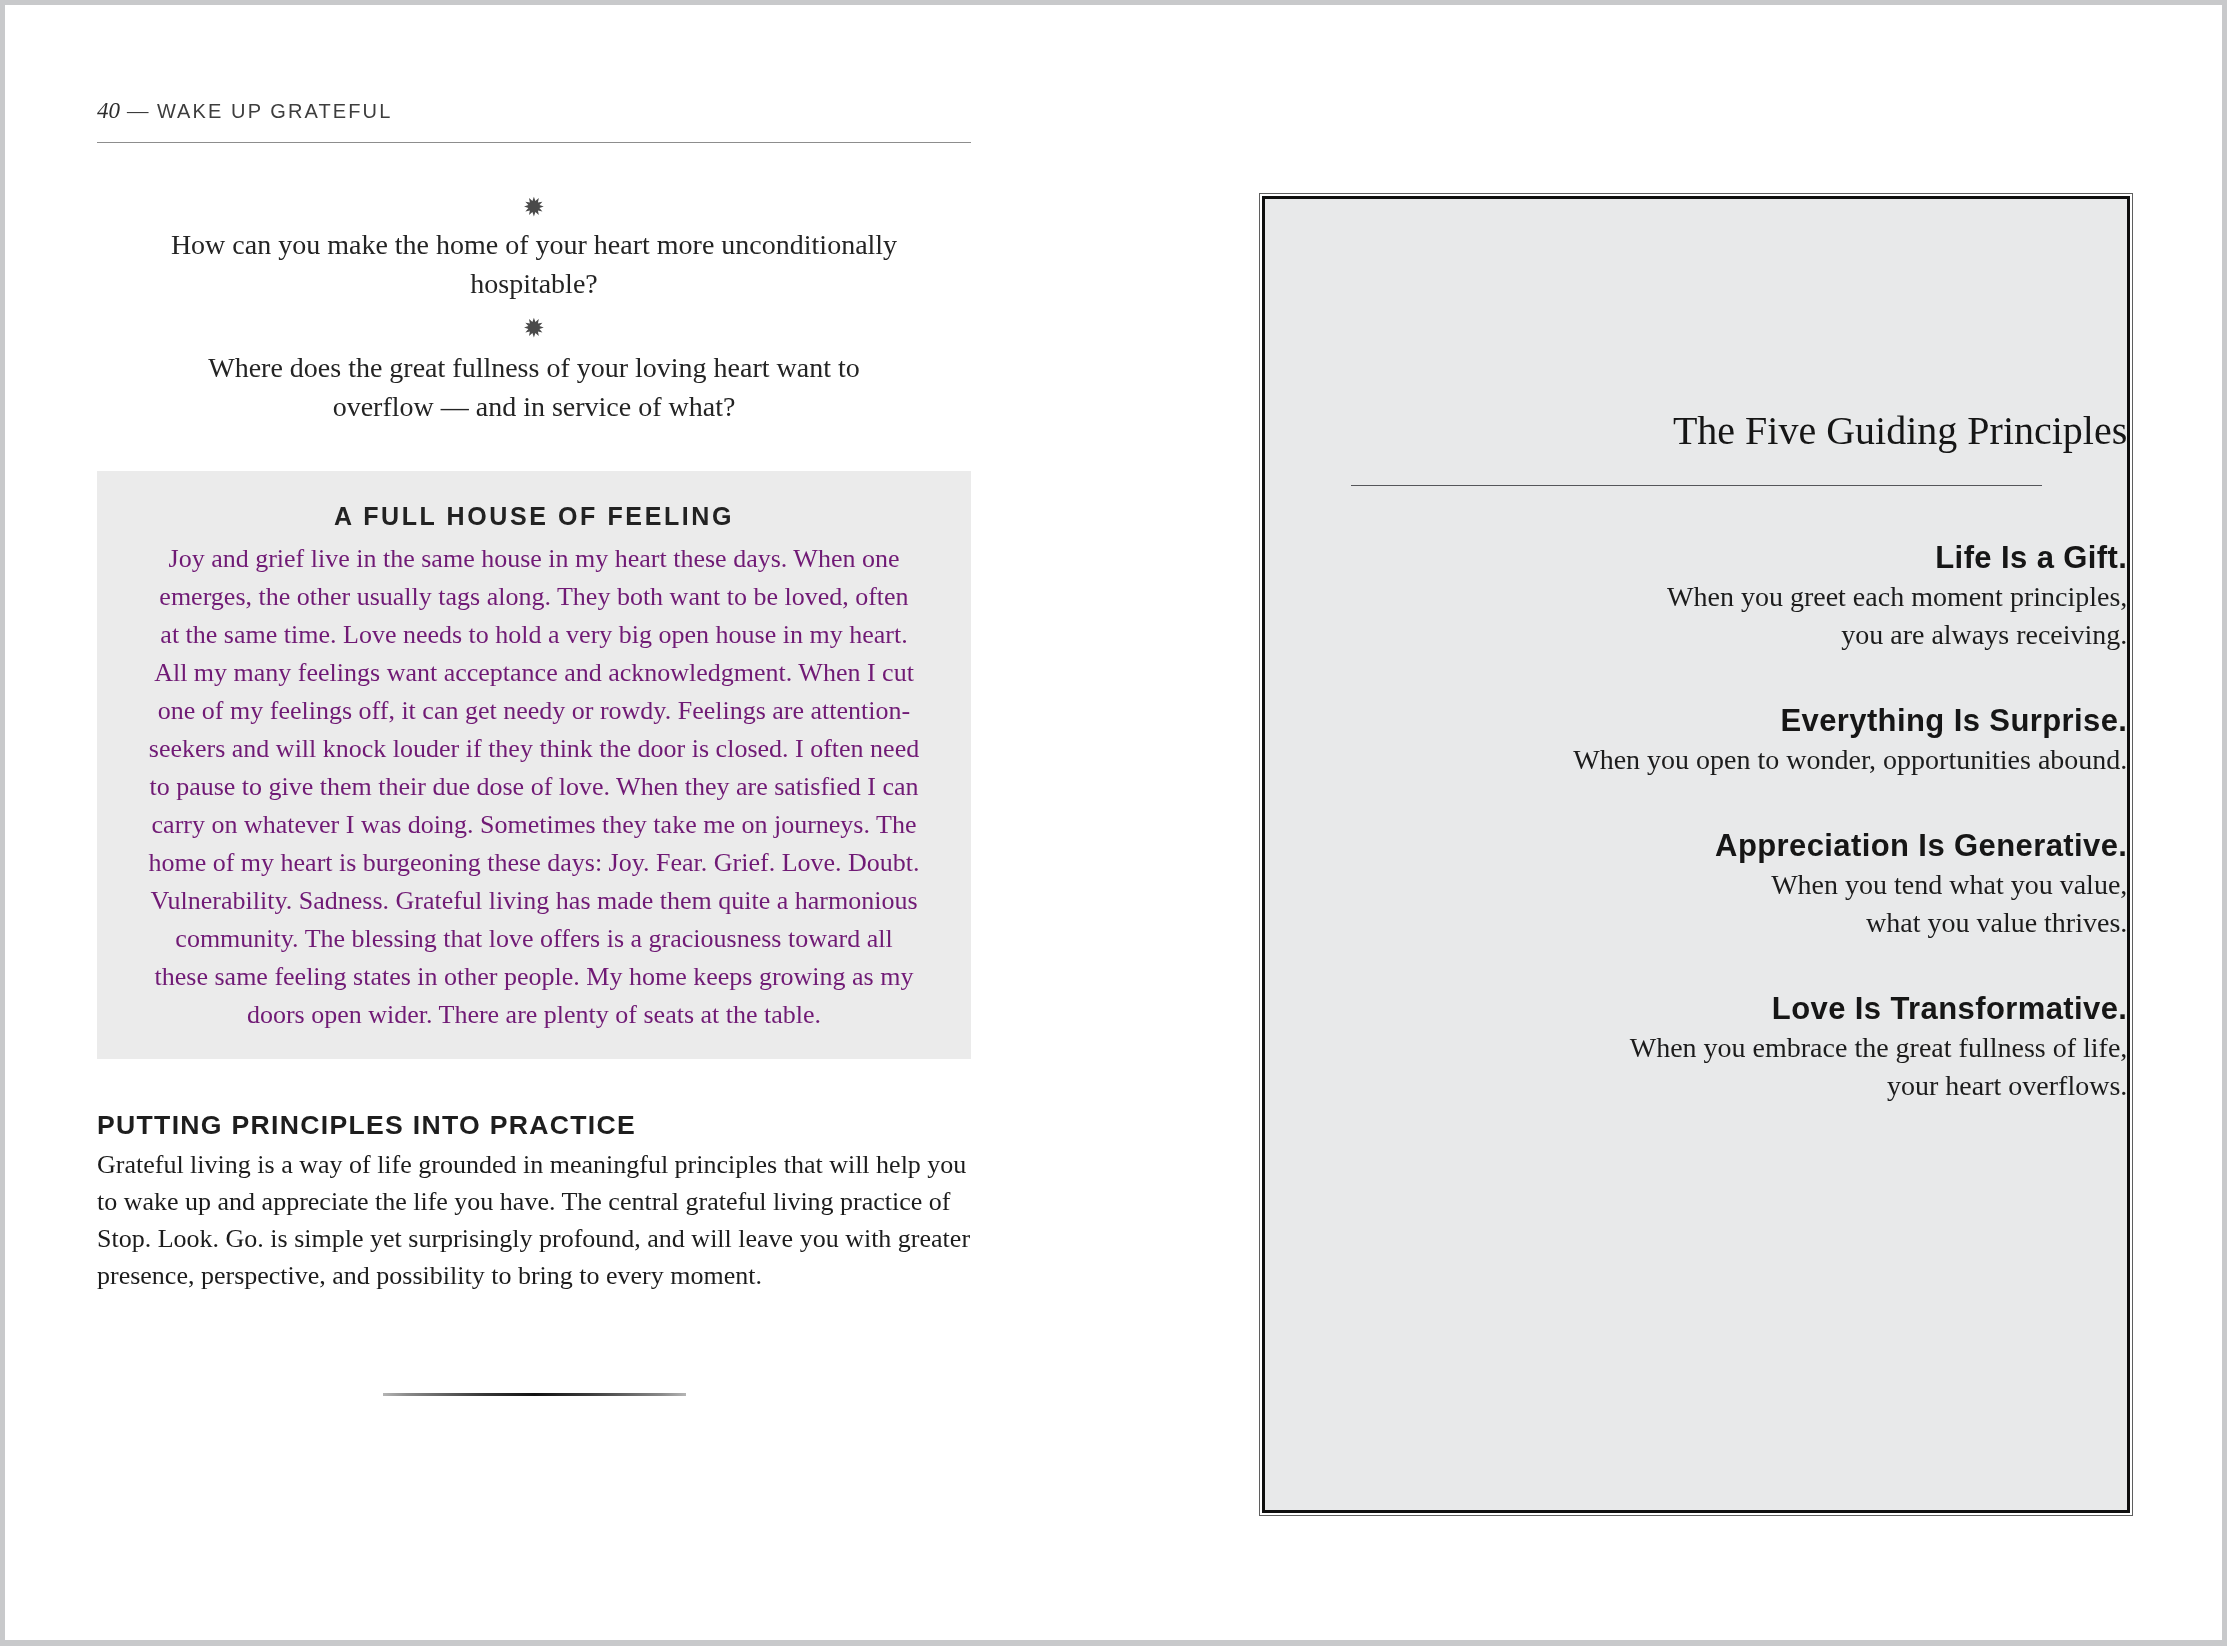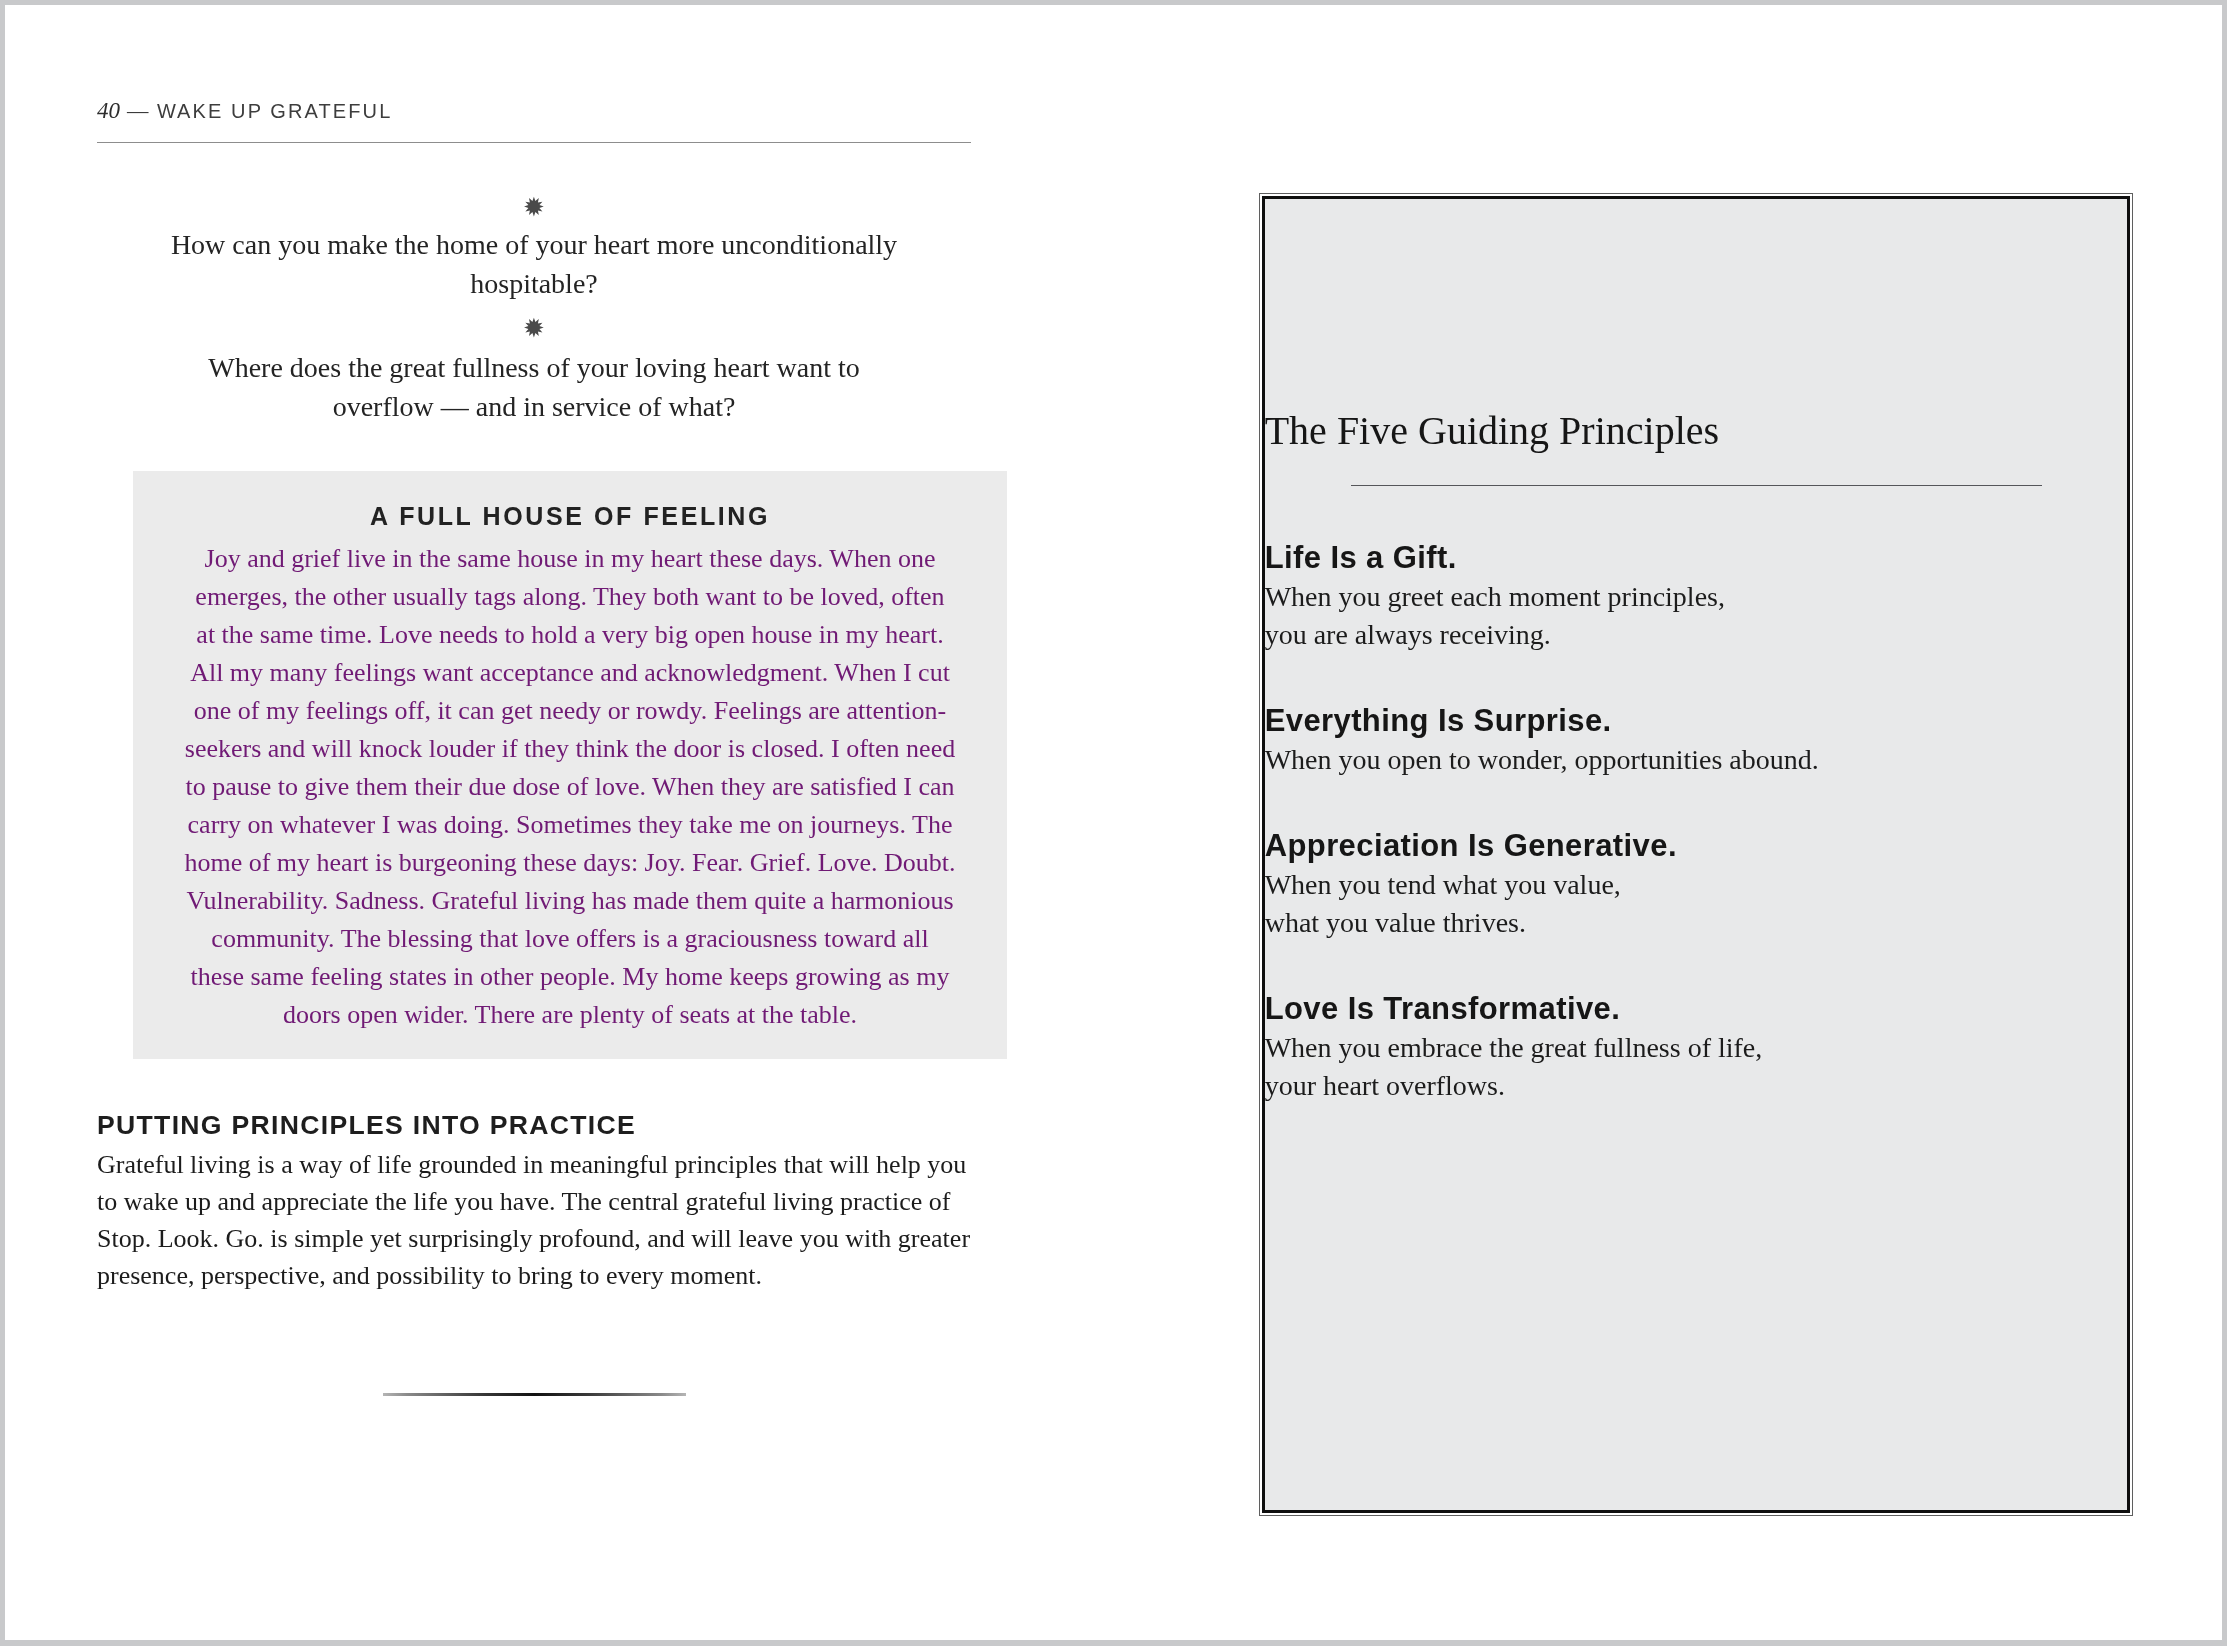--- a/index.html
+++ b/index.html
@@ -83,21 +83,21 @@
   }
   
   .panel-frame{
     position:absolute;left:1259px;top:193px;width:874px;height:1323px;
     box-sizing:border-box;border:0.9px solid #5f5f5f;padding:1.7px;
     background:#ffffff;
   }
   .panel-inner{
     box-sizing:border-box;width:100%;height:100%;
     border:3.4px solid #0e0e0e;background:#e8e9ea;
-    text-align:left;padding-top:206px;overflow:hidden;
+    text-align:right;padding-top:206px;overflow:hidden;
   }
   .panel-title{
     font-family:"Liberation Serif", serif;
     font-size:40px;line-height:51px;color:#161616;
   }
   .title-rule{
     width:691px;height:1.7px;margin:29px auto 0 auto;
     background:#55565a;
   }
   .principles{margin-top:51px;}
@@ -126,21 +126,21 @@
   <div class="ornament orn-1">✹</div>
 
   <div class="question q1">How can you make the home of your heart more unconditionally
 hospitable?</div>
 
   <div class="ornament orn-2">✹</div>
 
   <div class="question q2">Where does the great fullness of your loving heart want to
 overflow — and in service of what?</div>
 
-  <div class="feature-box" id="feature-box" style="background: rgb(235, 235, 235); margin-left: 36px;">
+  <div class="feature-box" id="feature-box" style="background: rgb(235, 235, 235);">
     <div class="feature-box-heading">A FULL HOUSE OF FEELING</div>
     <div class="feature-box-body">Joy and grief live in the same house in my heart these days. When one emerges, the other usually tags along. They both want to be loved, often at the same time. Love needs to hold a very big open house in my heart. All my many feelings want acceptance and acknowledgment. When I cut one of my feelings off, it can get needy or rowdy. Feelings are attention-seekers and will knock louder if they think the door is closed. I often need to pause to give them their due dose of love. When they are satisfied I can carry on whatever I was doing. Sometimes they take me on journeys. The home of my heart is burgeoning these days: Joy. Fear. Grief. Love. Doubt. Vulnerability. Sadness. Grateful living has made them quite a harmonious community. The blessing that love offers is a graciousness toward all these same feeling states in other people. My home keeps growing as my doors open wider. There are plenty of seats at the table.</div>
   </div>
 
   <div class="section-heading">PUTTING PRINCIPLES INTO PRACTICE</div>
 
   <div class="section-paragraph">
     <span>Grateful living is a way of life grounded in meaningful principles that will help you to wake up and appreciate the life you have. The central grateful living practice of </span><span class="ital">Stop. Look. Go.</span><span> is simple yet surprisingly profound, and will leave you with greater presence, perspective, and possibility to bring to every moment.</span>
   </div>
 

